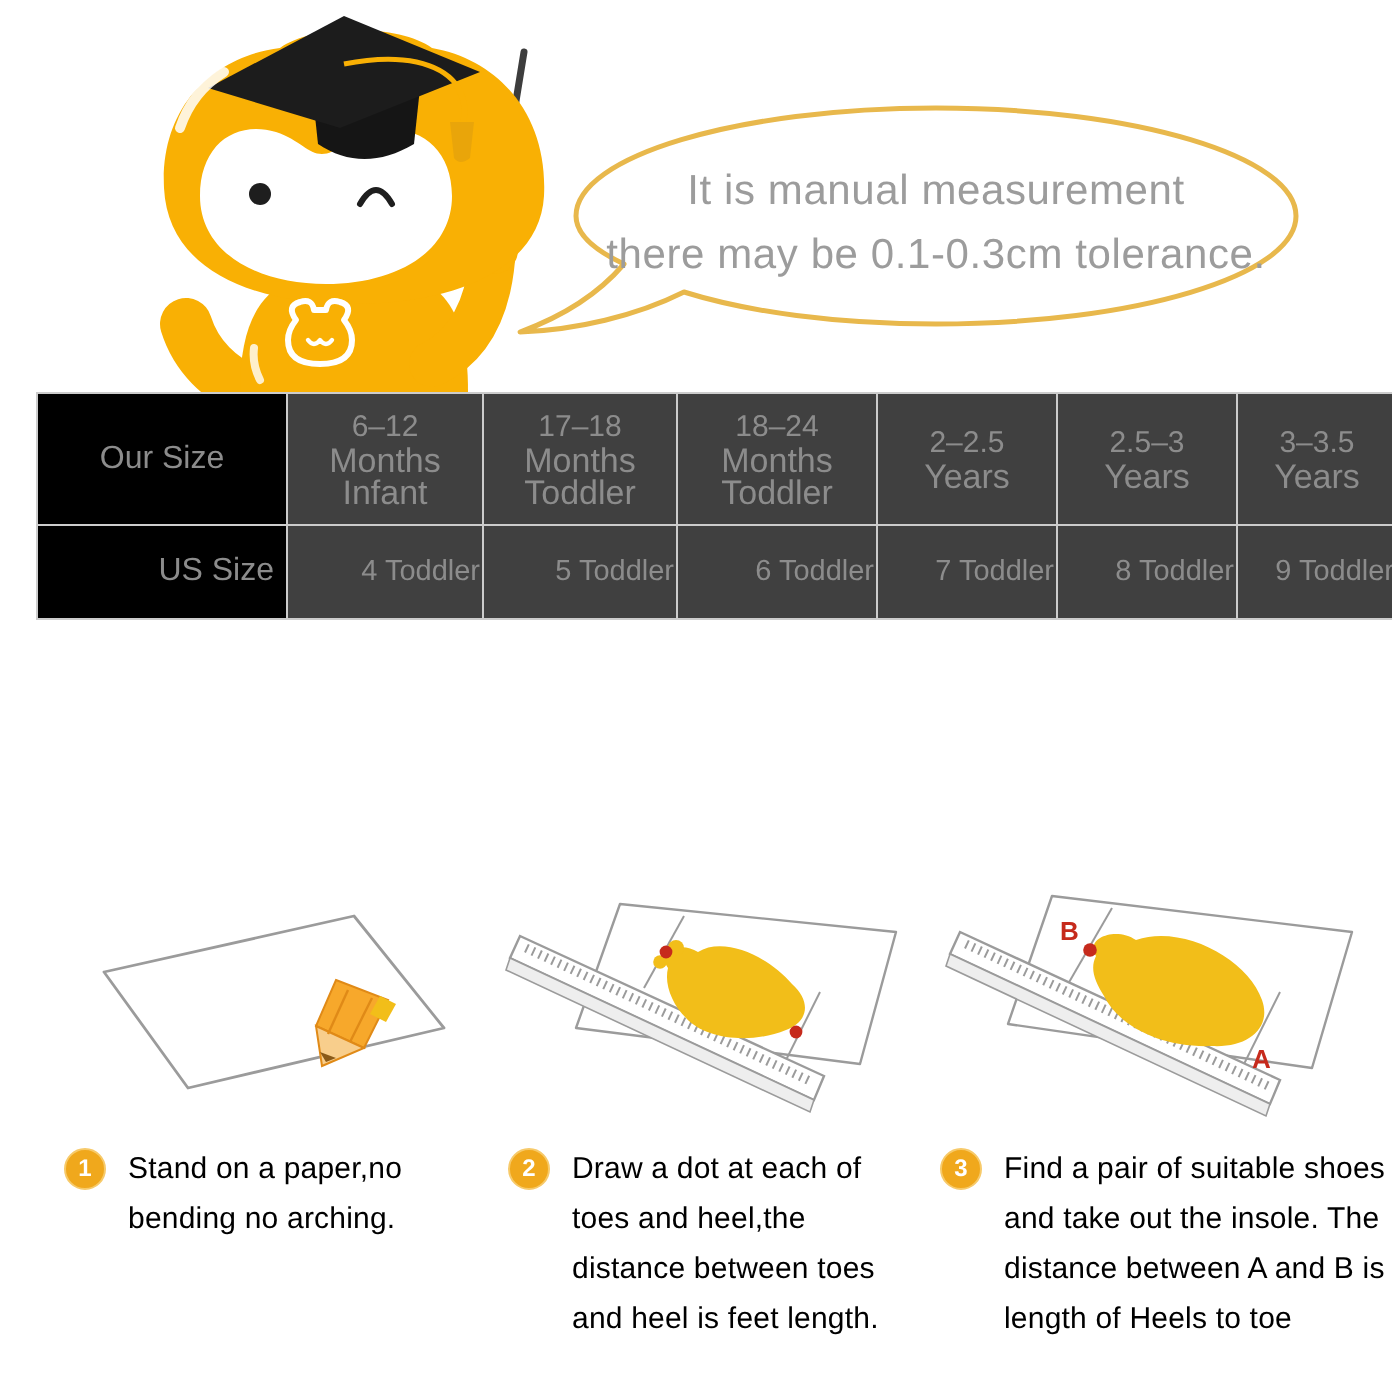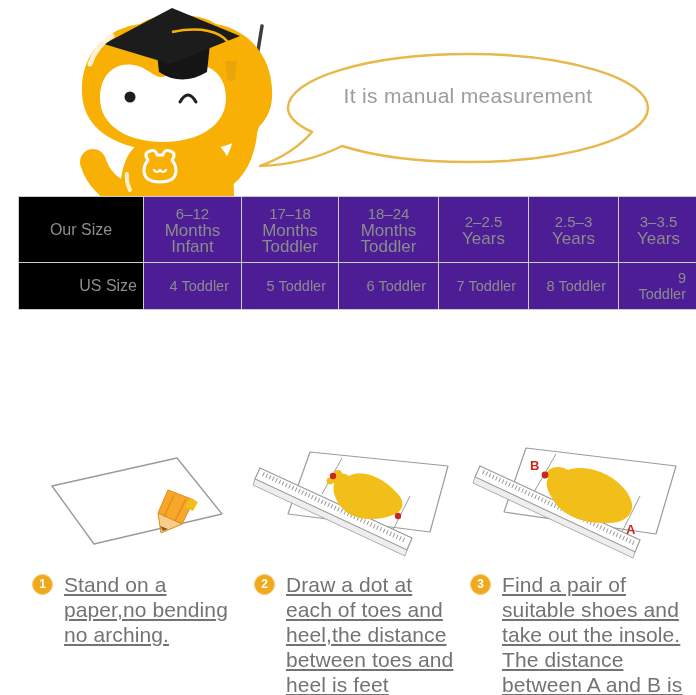--- a/index.html
+++ b/index.html
@@ -15,21 +15,21 @@
     position:absolute;left:286px;top:80px;width:344px;text-align:center;
     font-size:21px;line-height:32px;color:#9c9c9c;letter-spacing:.3px;font-weight:400;
   }
   
   table.size-table{
     position:absolute;left:8px;top:196px;width:680px;border-collapse:collapse;
     table-layout:fixed;
   }
   .size-table td{
     border:1px solid #cccccc;text-align:center;vertical-align:middle;
-    color:#8c8c8c;font-size:14.5px;padding:2px 12px;background:#4c1d95;
+    color:#8c8c8c;font-size:14.5px;padding:2px 1px;background:#404040;
   }
   .size-table td.lbl{background:#000000;font-size:16px;padding:2px 6px;}
   .size-table tr.r-header td{height:61px;}
   .size-table tr.r-us td{height:42px;text-align:right;}
   .size-table tr.r-heel td{height:34px;}
   .size-table tr.r-fit td{height:66px;}
   .hdr-l1{display:block;font-size:15px;line-height:19px;}
   .hdr-l2{display:block;font-size:17px;line-height:16px;}
   
   .diagram{position:absolute;}
@@ -41,21 +41,21 @@
   .step-1{left:22px;top:572px;width:208px;}
   .step-2{left:244px;top:572px;width:202px;}
   .step-3{left:460px;top:572px;width:232px;}
   .badge{
     flex:0 0 auto;width:21px;height:21px;border-radius:50%;
     background:#f0a81c;border:1.5px solid #f7ca6a;box-sizing:border-box;
     color:#ffffff;font-size:12px;font-weight:bold;line-height:18px;text-align:center;
     margin-top:2px;
   }
   .step-text{
-    font-size:21px;line-height:25px;color:#737373;letter-spacing:.1px;text-decoration:underline;
+    font-size:15px;line-height:25px;color:#000000;letter-spacing:.1px;
   }
 </style>
 </head>
 <body>
 
 <div class="canvas">
 
   <div class="header-area">
 
     <svg class="bubble-svg" width="408" height="126" viewBox="0 0 408 126">
@@ -99,20 +99,21 @@
                  q0,12 -16,12 q-16,0 -16,-12 q0,-5 4,-10 Z"></path>
         <path d="M94,168 q3,4 6,0 q3,4 6,0" stroke-width="2.2"></path>
       </g>
 
       <path d="M30,62 Q36,44 52,34" stroke="#ffffff" stroke-width="5" stroke-linecap="round" fill="none" opacity="0.85"></path>
       <path d="M70,188 Q66,180 67,172" stroke="#ffffff" stroke-width="4" stroke-linecap="round" fill="none" opacity="0.8"></path>
     </svg>
 
     <div class="bubble-text">
       <div>It is manual measurement</div>
+      <div>there may be 0.1-0.3cm tolerance.</div>
     </div>
   </div>
 
   <table class="size-table">
     <colgroup>
       <col style="width:125px">
         <col style="width:98px">
         <col style="width:97px">
       <col style="width:100px">
         <col style="width:90px">

